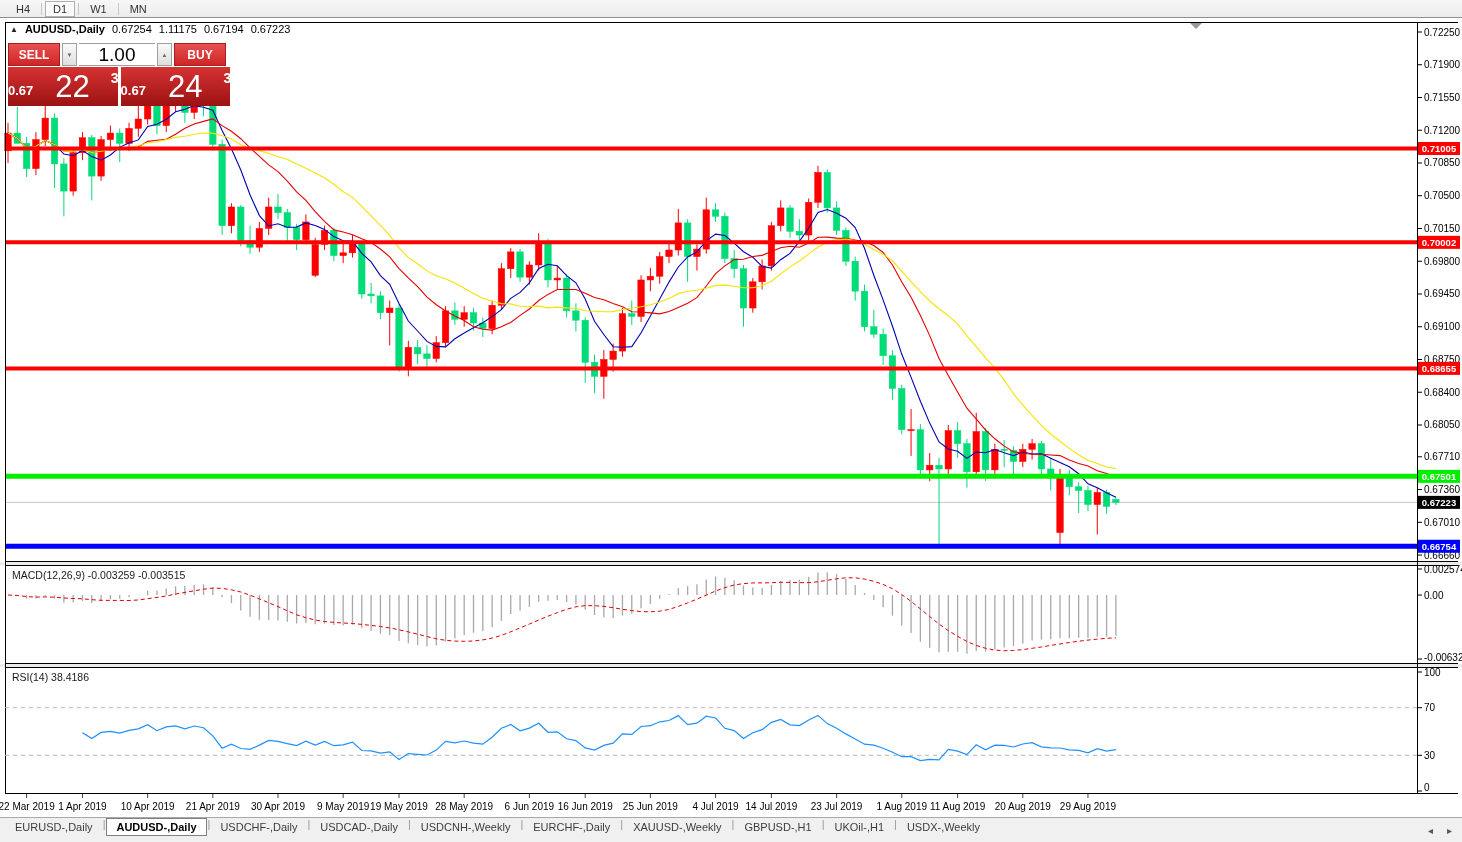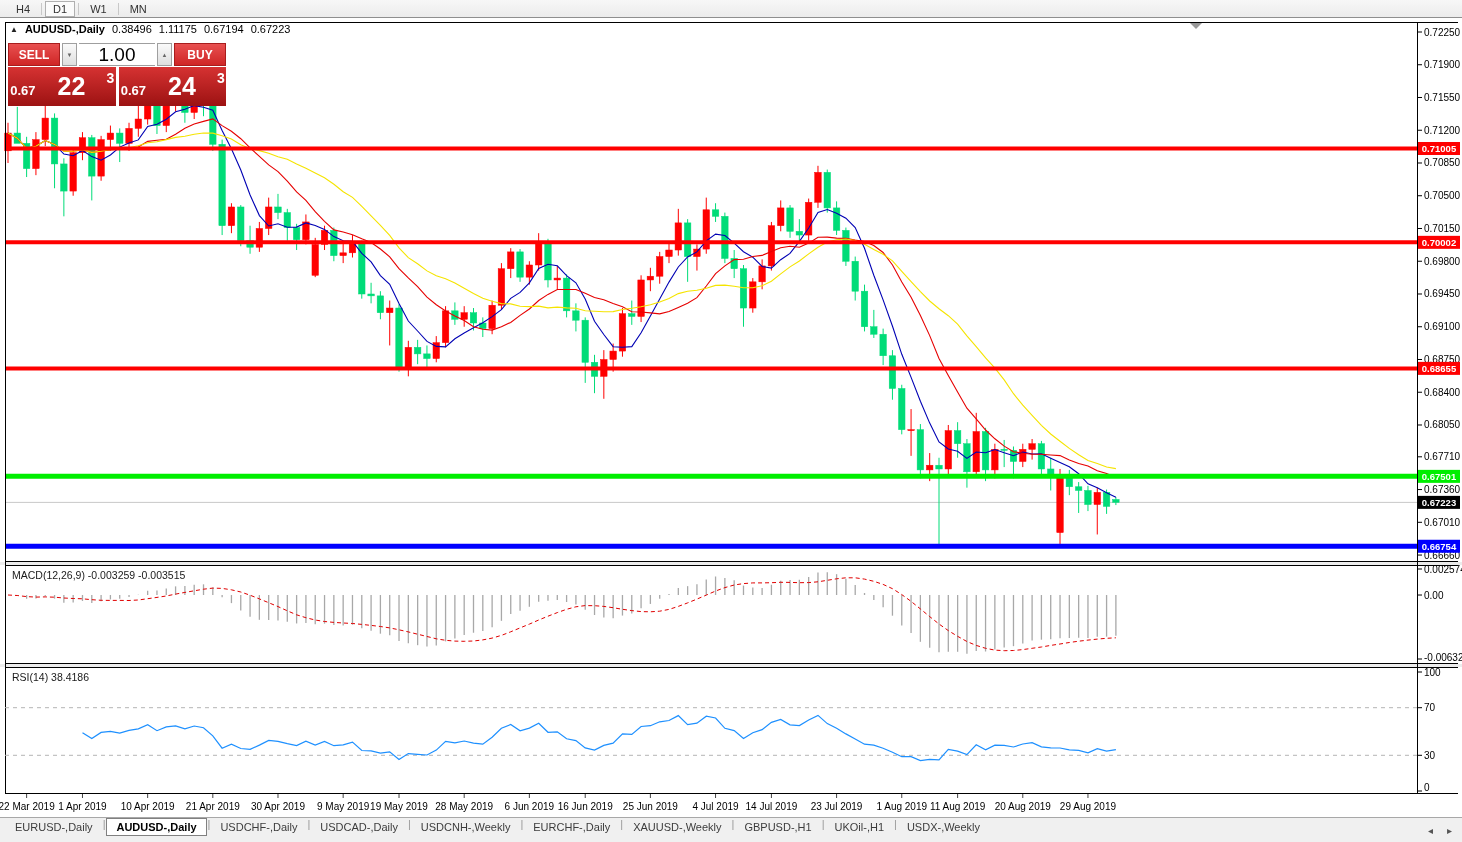--- a/index.html
+++ b/index.html
@@ -22,21 +22,21 @@
   .tp-btn{flex:0 0 52px;background:linear-gradient(#e85050,#cf2626);border:1px solid #a81d1d;color:#fff;
           font-size:12px;font-weight:bold;font-family:"Liberation Sans",sans-serif;padding:0;cursor:pointer;}
   .tp-spin{flex:0 0 15px;background:linear-gradient(#fafafa,#dedede);border:1px solid #9f9f9f;display:flex;
            align-items:center;justify-content:center;font-size:6px;color:#666;cursor:pointer;box-sizing:border-box;}
   .tp-vol{flex:1;background:#fff;border:1px solid #9f9f9f;border-left:none;border-right:none;font-size:19px;color:#000;
           display:flex;align-items:center;justify-content:center;box-sizing:border-box;}
   .tp-row2{display:flex;gap:3px;margin-top:1px;height:39px;}
   .tp-price{flex:1;background:linear-gradient(#d63232,#9c1212);color:#fff;display:flex;align-items:center;
             justify-content:center;cursor:pointer;gap:20px;}
   .tp-small{font-size:13px;font-weight:bold;margin-right:2px;margin-top:8px;}
-  .tp-big{font-size:25px;font-weight:bold;line-height:1;}
+  .tp-big{font-size:31px;font-weight:normal;line-height:1;}
   .tp-sup{font-size:14px;font-weight:bold;position:relative;top:-9px;left:1px;}
   
   #tabbar{position:absolute;left:0;top:817px;width:100%;height:25px;background:#f0f0f0;border-top:1px solid #a8a8a8;
           display:flex;align-items:flex-start;padding-left:6px;box-sizing:border-box;z-index:5;font-size:11px;color:#3c3c3c;}
   .tab{padding:3px 9px;white-space:nowrap;cursor:pointer;}
   .tab.active{background:#fff;border:1px solid #808080;font-weight:bold;color:#000;padding:2px 9px;}
   .tab-sep{color:#999;margin:0 1px;}
   #tab-arrows{position:absolute;right:10px;top:0;height:100%;display:flex;align-items:center;gap:14px;color:#555;font-size:10px;}
   #tab-arrows span{cursor:pointer;}
 </style>
@@ -546,21 +546,21 @@
         <line x1="1022.7900000000001" y1="794" x2="1022.7900000000001" y2="798" stroke="#444" stroke-width="1"></line>
         <text x="1022.7900000000001" y="810" font-family="&quot;Liberation Sans&quot;,sans-serif" font-size="10px" fill="#000" text-anchor="middle">20 Aug 2019</text>
         <line x1="1087.96" y1="794" x2="1087.96" y2="798" stroke="#444" stroke-width="1"></line>
         <text x="1087.96" y="810" font-family="&quot;Liberation Sans&quot;,sans-serif" font-size="10px" fill="#000" text-anchor="middle">29 Aug 2019</text>
       </g>
     </svg>
 
   <div id="symbol-header">
     <span class="tri">▲</span>
     <span style="font-weight:bold;">AUDUSD-,Daily</span>
-    <span>0.38496</span>
+    <span>0.67254</span>
     <span>1.11175</span>
     <span>0.67194</span>
     <span>0.67223</span>
   </div>
 
   <div id="trade-panel">
     <div class="tp-row1">
       <button class="tp-btn">SELL</button>
       <div class="tp-spin">
         <span>▼</span>

